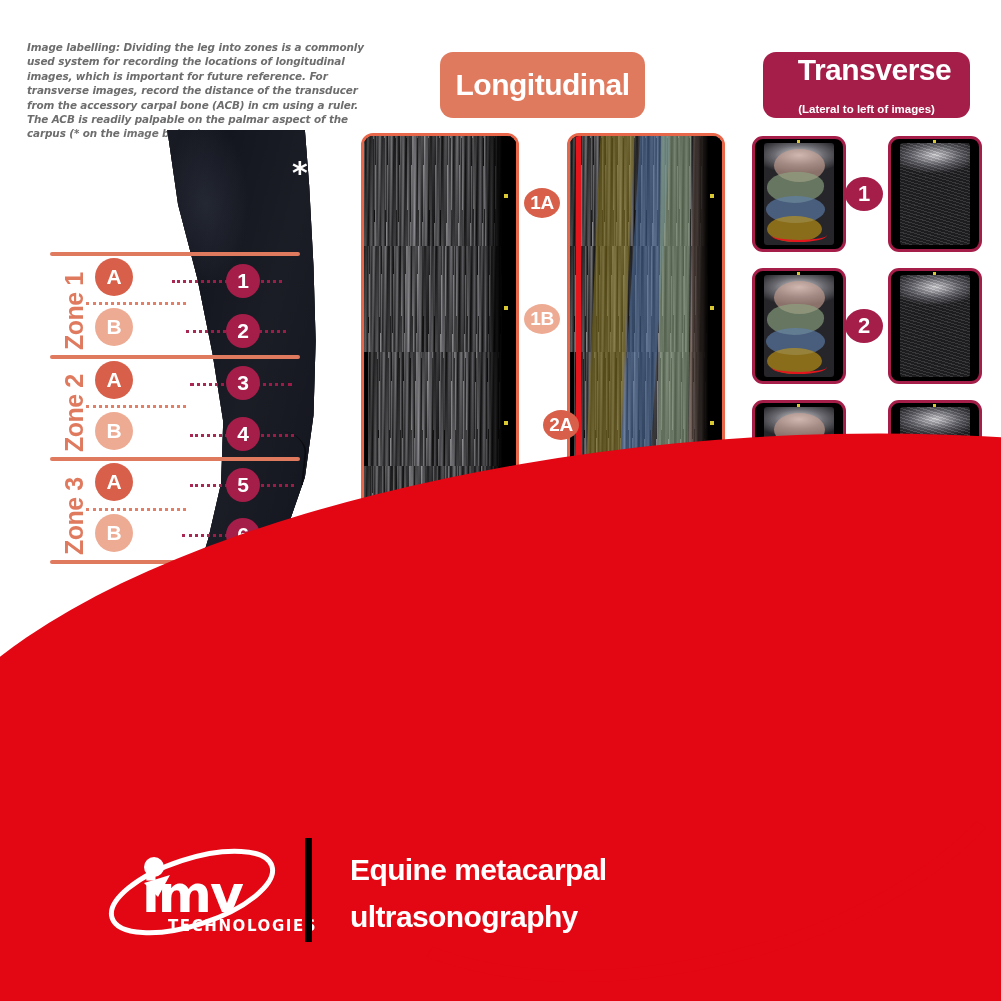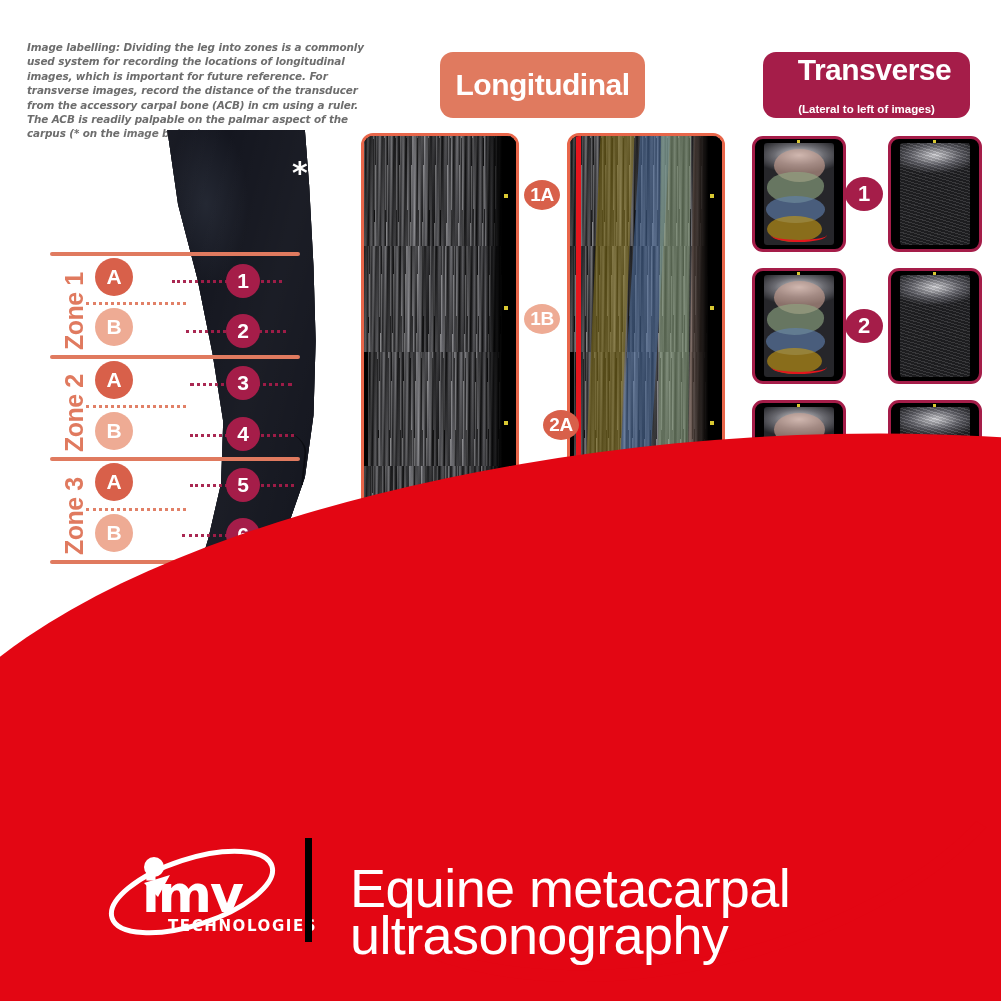--- a/index.html
+++ b/index.html
@@ -182,22 +182,22 @@
   .imv-word{
     position:absolute;left:42px;top:22px;color:#fff;font-weight:bold;font-size:52px;
     line-height:54px;letter-spacing:-2px;font-family:"DejaVu Sans",sans-serif;
   }
   .imv-tech{
     position:absolute;left:48px;top:72px;color:#fff;font-weight:bold;font-size:15px;
     letter-spacing:1.6px;font-family:"DejaVu Sans",sans-serif;margin-left:20px;
   }
   .divider{position:absolute;left:305px;top:838px;width:7px;height:104px;background:#000;}
   .title{
-    position:absolute;left:350px;top:865px;width:560px;color:#fff;
-    font-size:54px;font-weight:normal;line-height:47px;letter-spacing:-0.6px;
+    position:absolute;left:350px;top:846px;width:560px;color:#fff;
+    font-size:30px;font-weight:bold;line-height:47px;letter-spacing:-0.6px;
   }
 </style>
 </head>
 <body>
 
 <div class="stage">
 
   <div class="caption">Image labelling: Dividing the leg into zones is a commonly used system for recording the locations of longitudinal images, which is important for future reference. For transverse images, record the distance of the transducer from the accessory carpal bone (ACB) in cm using a ruler. The ACB is readily palpable on the palmar aspect of the carpus (* on the image below).</div>
 
   <div class="pill" id="hdr-long">
@@ -303,21 +303,21 @@
     <div class="band ov" style="left:118px;width:20px;background:#9b7a6b;transform:skewX(-1deg);"></div>
 
     <div class="us-dark-edge"></div>
     <div class="ylab" style="top:58px;"></div>
     <div class="ylab" style="top:170px;"></div>
     <div class="ylab" style="top:285px;"></div>
     <div class="ylab" style="top:398px;"></div>
     <div class="ylab" style="top:512px;"></div>
   </div>
 
-  <div class="zchip a" style="top:180px;">1A</div>
+  <div class="zchip a" style="top:188px;">1A</div>
   <div class="zchip b" style="top:304px;">1B</div>
   <div class="zchip a" style="top:410px;margin-left:19px;">2A</div>
   <div class="zchip b" style="top:527px;">2B</div>
   <div class="zchip a" style="top:643px;">3A</div>
   <div class="zchip b" style="top:762px;">3B</div>
 
   <div class="tpanel" style="left:752px;top:136px;">
     <div class="t-us"></div>
       <div class="tdot"></div>
     <div class="blobA"></div>

